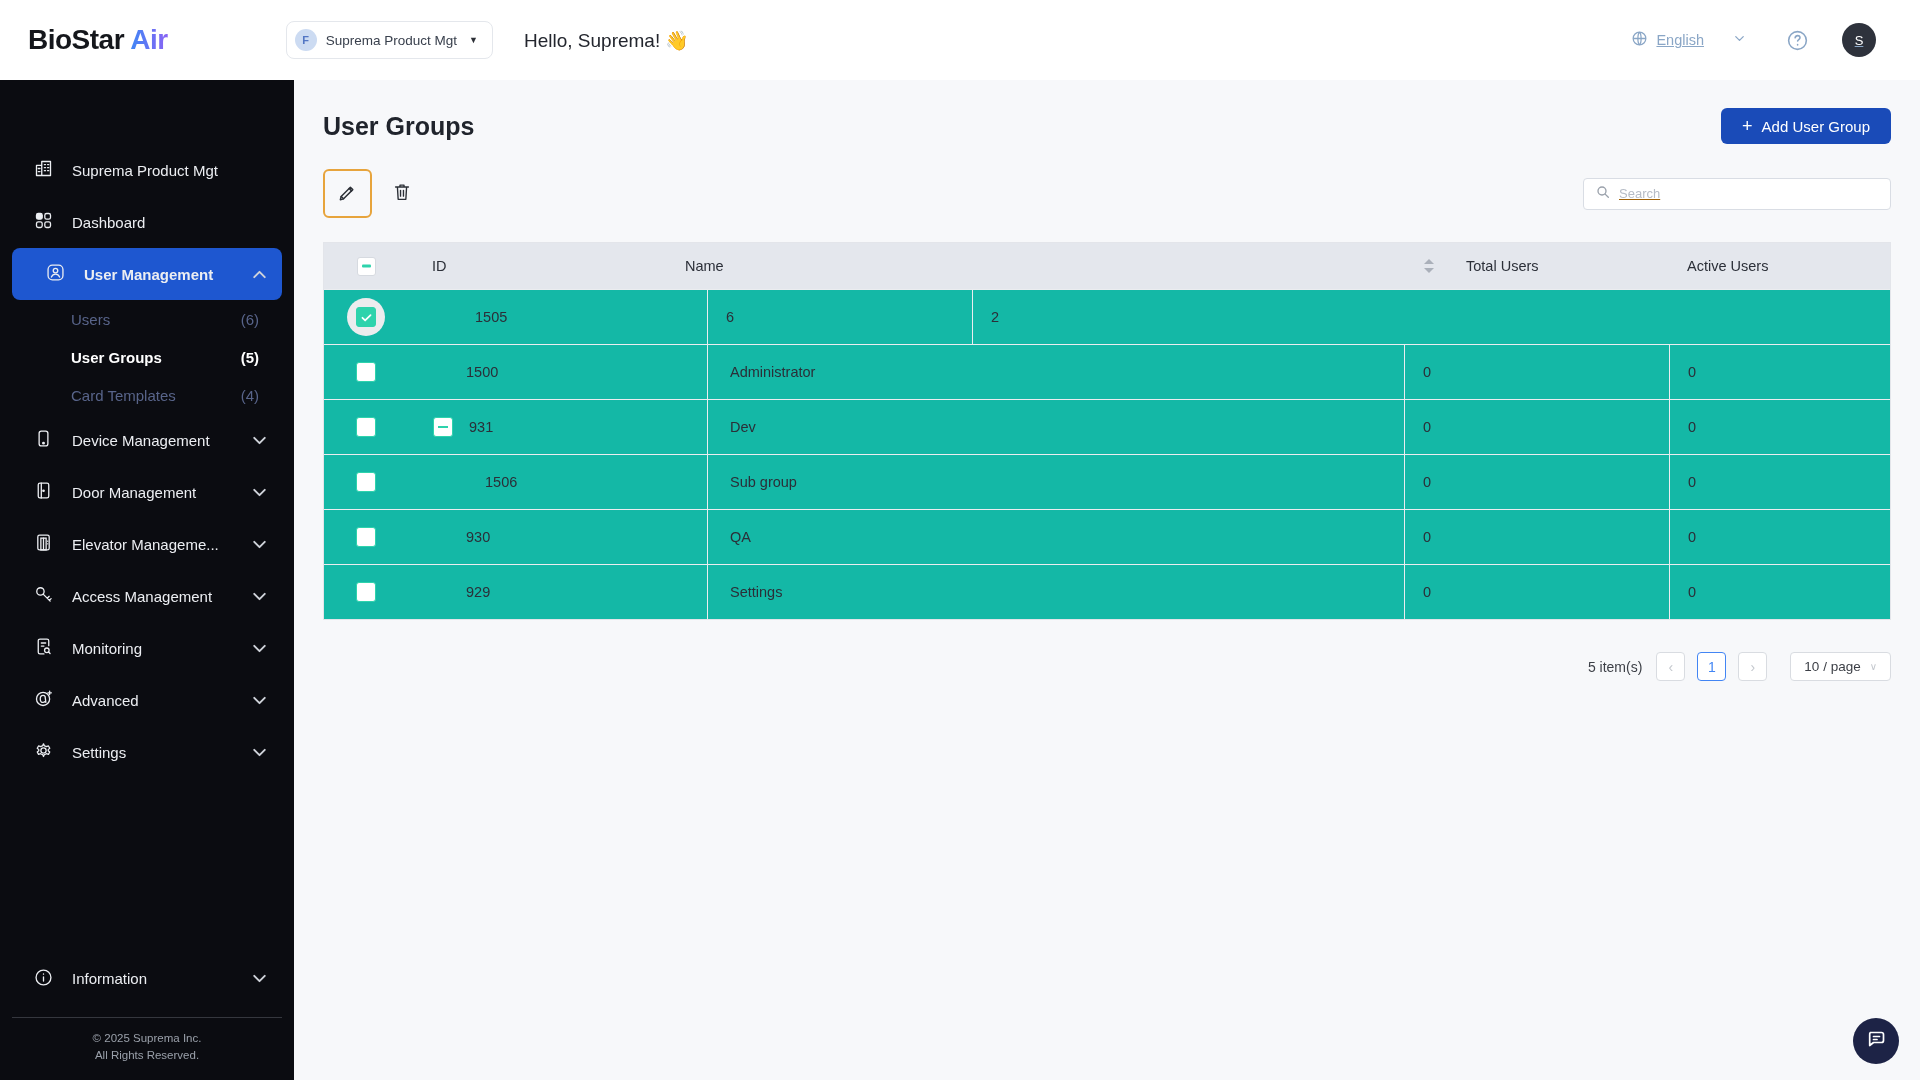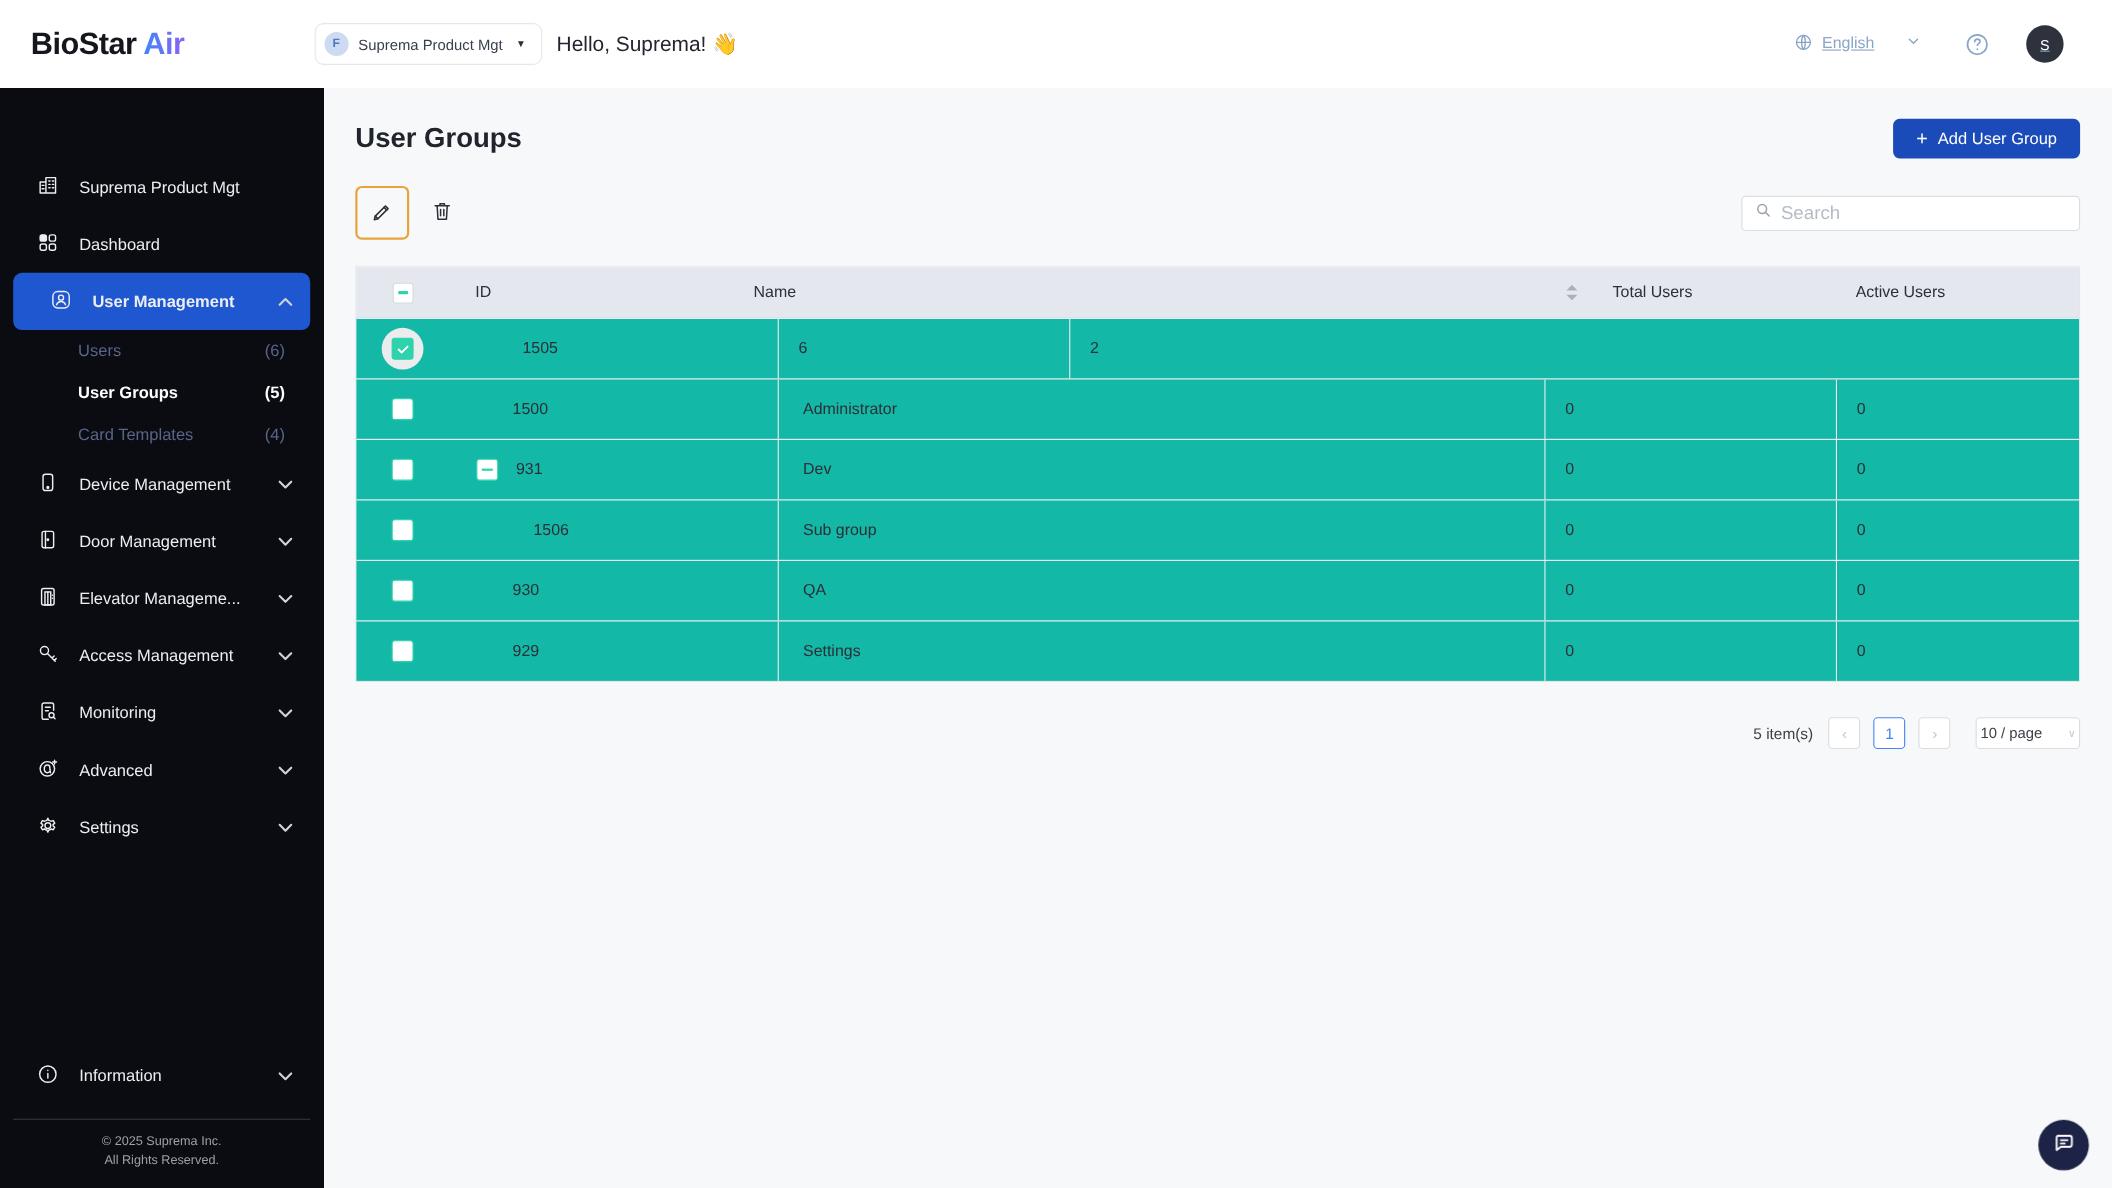--- a/index.html
+++ b/index.html
@@ -9,21 +9,21 @@
   
   .hdr { height:80px; background:#fff; display:flex; align-items:center; position:relative; z-index:5; }
   .logo { margin-left:28px; font-size:28px; font-weight:700; color:#15171c; letter-spacing:-0.5px; }
   .logo .air { background:linear-gradient(90deg,#3f87f5,#8a63f4); -webkit-background-clip:text; background-clip:text; color:transparent; }
   .workspace { margin-left:118px; height:38px; border:1px solid #e4e7ec; border-radius:8px; background:#fff;
                display:flex; align-items:center; padding:0 14px 0 8px; gap:9px; cursor:pointer; }
   .ws-badge { width:22px; height:22px; border-radius:50%; background:#ccdbf2; color:#5276c4; font-size:11px;
               display:flex; align-items:center; justify-content:center; font-weight:600; }
   .ws-name { font-size:13.5px; color:#39404d; }
   .ws-caret { color:#2c2f36; font-size:9px; margin-left:3px; }
-  .greeting { margin-left:13px; font-size:19px; color:#23262e; }
+  .greeting { margin-left:31px; font-size:19px; color:#23262e; }
   .hdr-right { margin-left:auto; display:flex; align-items:center; margin-right:44px; color:#8aa6c6;text-decoration:underline; }
   .lang { display:flex; align-items:center; gap:7px; font-size:14.5px; cursor:pointer; }
   .lang-chevron { margin-left:28px; color:#8aa6c6; cursor:pointer; }
   .help { margin-left:38px; cursor:pointer; display:flex; }
   .avatar { margin-left:32px; width:34px; height:34px; border-radius:50%; background:#2e323c; color:#fff;
             font-size:13px; display:flex; align-items:center; justify-content:center; cursor:pointer; }
 
   
   .sidebar { position:fixed; top:80px; left:0; bottom:0; width:294px; background:#0b0c11;
              display:flex; flex-direction:column; padding-top:64px; }
@@ -48,22 +48,22 @@
   .btn-add { background:#1a4bb8; color:#fff; height:36px; border-radius:6px; font-size:15px;
              padding:0 21px; display:flex; align-items:center; gap:9px; border:none; cursor:pointer; }
   .btn-add .plus { font-size:18px; font-weight:400; }
   .toolbar-row { margin-top:25px; display:flex; justify-content:space-between; align-items:center; }
   .left-tools { display:flex; align-items:center; gap:19px; }
   .edit-btn { width:49px; height:49px; border:2px solid #e7a43c; border-radius:6px; background:transparent;
               display:flex; align-items:center; justify-content:center; color:#2b2f36; cursor:pointer; }
   .trash-btn { background:none; border:none; color:#2b2f36; display:flex; cursor:pointer; }
   .search-box { width:308px; height:32px; background:#fff; border:1px solid #d9dde4; border-radius:4px;
                 display:flex; align-items:center; padding:0 11px; gap:8px; color:#9aa1ab; }
-  .search-box input { border:none; outline:none; font-size:17px; flex:1; color:#a21caf; background:transparent;
-                      font-family:"Liberation Sans", sans-serif; }
+  .search-box input { border:none; outline:none; font-size:13px; flex:1; color:#a16207; background:transparent;
+                      font-family:"Liberation Sans", sans-serif;text-decoration:underline; }
   .search-box input::placeholder { color:#b6bcc6; }
 
   
   .table { margin-top:24px; background:#fff; border:1px solid #e3e5ea; }
   .t-head { height:46px; background:#e4e7ed; display:flex; align-items:center; font-size:14.5px; color:#2b2f38; }
   .t-row { height:55px; display:flex; align-items:stretch; border-top:1px solid #ebedf0;
            font-size:14.5px; color:#2b2f38; background:#14b8a6; cursor:pointer;gap:44px; }
   .col-id { width:339px; display:flex; align-items:center; }
   .col-name { flex:1; padding-left:22px; border-left:1px solid #ebedf0; display:flex; align-items:center; position:relative; }
   .col-num { width:221px; padding-left:18px; border-left:1px solid #ebedf0; display:flex; align-items:center; }
@@ -91,21 +91,21 @@
   .id-child { margin-left:109px; }
 
   
   .pag { margin-top:32px; display:flex; justify-content:flex-end; align-items:center; font-size:14px; color:#3c3f46; }
   .pg-btn { width:29px; height:29px; border:1px solid #d9dce1; border-radius:4px; background:#fff;
             display:flex; align-items:center; justify-content:center; color:#c3c7cd; font-size:14px; cursor:pointer; }
   .pg-btn.current { border-color:#4285f4; color:#4285f4; }
   .pg-count { margin-right:14px; }
   .pg-gap { margin-left:12px; }
   .pg-size { height:29px; border:1px solid #d9dce1; border-radius:4px; background:#fff; display:flex;
-             align-items:center; padding:0 3px; gap:23px; font-size:13.5px; color:#3c3f46; margin-left:23px; cursor:pointer; }
+             align-items:center; padding:0 13px; gap:9px; font-size:13.5px; color:#3c3f46; margin-left:23px; cursor:pointer; }
   .pg-size .chev { color:#c3c7cd; font-size:10px; }
 
   .fab { position:fixed; right:21px; bottom:16px; width:46px; height:46px; border-radius:50%;
          background:#1d2346; display:flex; align-items:center; justify-content:center; color:#fff; cursor:pointer; }
 </style>
 </head>
 <body>
 
 <div class="hdr">
   <div class="logo"><span>BioStar</span> <span class="air">Air</span></div>

